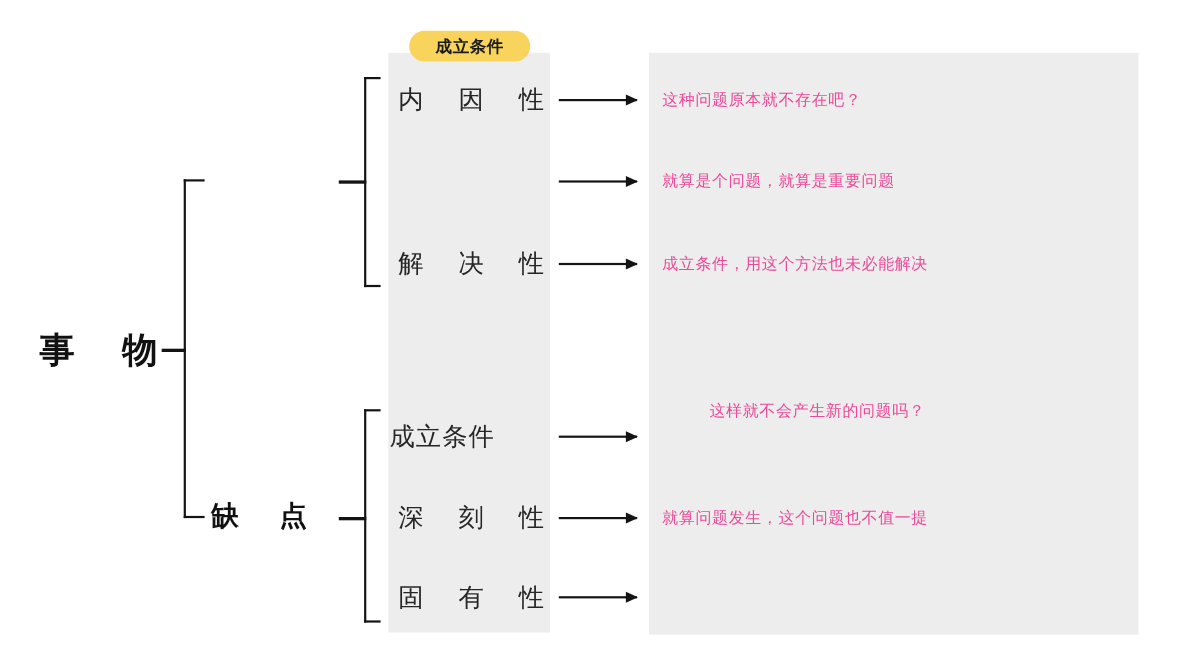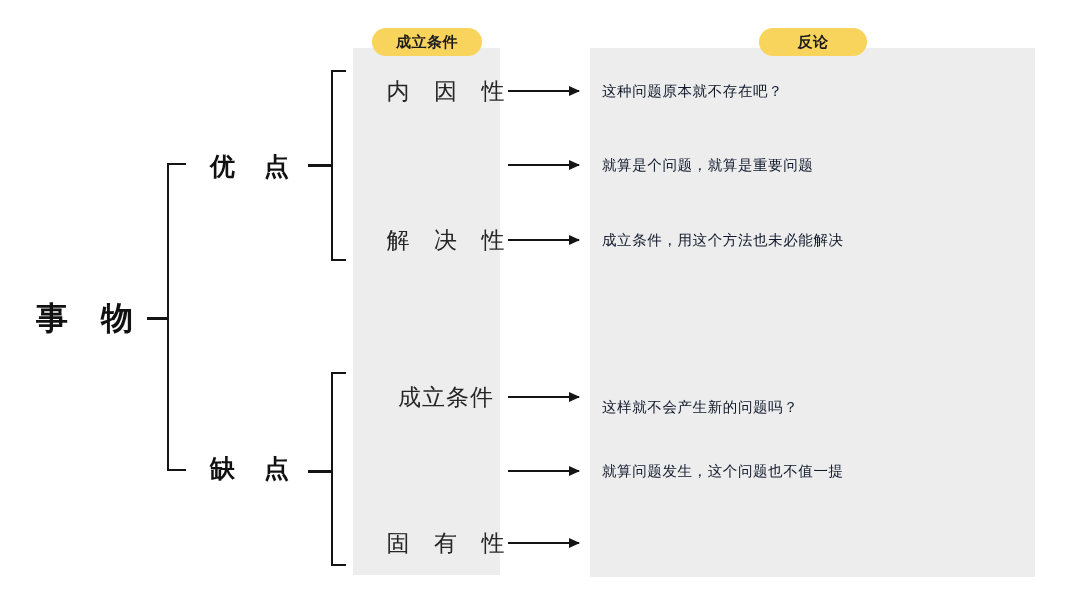--- a/index.html
+++ b/index.html
@@ -2,21 +2,21 @@
 <html><head>
 <meta charset="utf-8">
 <style>
   html,body{margin:0;padding:0;}
   body{
     width:1080px;height:608px;
     background:#ffffff;
     font-family:"Liberation Sans","DejaVu Sans",sans-serif;
     overflow:hidden;
   }
-  .stage{position:relative;width:856px;height:608px;}
+  .stage{position:relative;width:856px;height:608px;font-family:Liberation Mono, monospace;}
 
   
   .panel{position:absolute;background:#ededed;}
   #panel-conditions{left:353px;top:48px;width:147px;height:527px;}
   #panel-counter{left:590px;top:48px;width:445px;height:529px;}
 
   
   .pill{
     position:absolute;
     background:#f9d45c;
@@ -34,21 +34,21 @@
 
   
   .node-label{
     position:absolute;
     color:#111111;
     font-weight:700;
     white-space:nowrap;
   }
   #label-root{left:36px;top:297px;font-size:32px;letter-spacing:12px;}
   #label-pros{left:210px;top:150px;font-size:25px;letter-spacing:11px;}
-  #label-cons{left:210px;top:452px;font-size:25px;letter-spacing:11px;}
+  #label-cons{left:192px;top:452px;font-size:25px;letter-spacing:11px;}
 
   
   .bracket{
     position:absolute;
     border-left:2.5px solid #141414;
     border-top:2.5px solid #141414;
     border-bottom:2.5px solid #141414;
     box-sizing:border-box;
   }
   #bracket-root{left:167px;top:163px;width:19px;height:308px;}
@@ -56,22 +56,21 @@
   #bracket-cons{left:331px;top:372px;width:15px;height:194px;}
 
   .stub{position:absolute;background:#141414;height:2.5px;}
 
   
   #tick-root{left:147px;top:317px;width:22px;}
   #tick-pros-right{left:308px;top:164px;width:25px;}
   #tick-cons-right{left:308px;top:470px;width:25px;}
   .term{
     position:absolute;
-    left:372px;width:147px;
-    text-align:center;
+    left:353px;width:147px;
     font-size:23px;
     color:#262626;
     font-weight:400;
     letter-spacing:9px;
     text-indent:9px;
     white-space:nowrap;
     transform:translateY(-50%);
   }
   .term.tight{letter-spacing:1px;text-indent:1px;}
 
@@ -89,64 +88,63 @@
     border-left:11px solid #141414;
     border-top:5.5px solid transparent;
     border-bottom:5.5px solid transparent;
     transform:translateY(-50%);
   }
 
   .counter{
     position:absolute;
     left:602px;
     font-size:14.5px;
-    color:#0f172a;
+    color:#ec4899;
     letter-spacing:0.6px;
     white-space:nowrap;
     transform:translateY(-50%);
   }
 </style>
 </head>
 <body>
 
 <div class="stage">
 
   <div class="panel" id="panel-conditions"></div>
   <div class="panel" id="panel-counter"></div>
 
   <div class="pill" id="pill-conditions">成立条件</div>
-  <div class="pill" id="pill-counter">反论</div>
 
   <div class="node-label" id="label-root">事 物</div>
 
   <div class="bracket" id="bracket-root"></div>
   <div class="stub" id="tick-root"></div>
 
-  <div class="node-label" id="label-pros">优 点</div>
   <div class="node-label" id="label-cons">缺 点</div>
 
   <div class="bracket" id="bracket-pros"></div>
   <div class="stub" id="tick-pros-right"></div>
   <div class="bracket" id="bracket-cons"></div>
   <div class="stub" id="tick-cons-right"></div>
 
   <div class="term" style="top:91px;">内 因 性</div>
   <div class="arrow" style="top:91px;"></div>
   <div class="counter" style="top:91px;">这种问题原本就不存在吧？</div>
 
   <div class="arrow" style="top:165px;"></div>
   <div class="counter" style="top:165px;">就算是个问题，就算是重要问题</div>
 
   <div class="term" style="top:240px;">解 决 性</div>
   <div class="arrow" style="top:240px;"></div>
   <div class="counter" style="top:240px;">成立条件，用这个方法也未必能解决</div>
 
   <div class="term tight" style="top:397px;">成立条件</div>
   <div class="arrow" style="top:397px;"></div>
-  <div class="counter" style="top:407px;">这样就不会产生新的问题吗？</div>
+  <div class="counter" style="top:374px;margin-left:43px;">这样就不会产生新的问题吗？</div>
 
+  <div class="term" style="top:471px;">深 刻 性</div>
   <div class="arrow" style="top:471px;"></div>
   <div class="counter" style="top:471px;">就算问题发生，这个问题也不值一提</div>
 
   <div class="term" style="top:543px;">固 有 性</div>
   <div class="arrow" style="top:543px;"></div>
 
 </div>
 
 </body></html>

